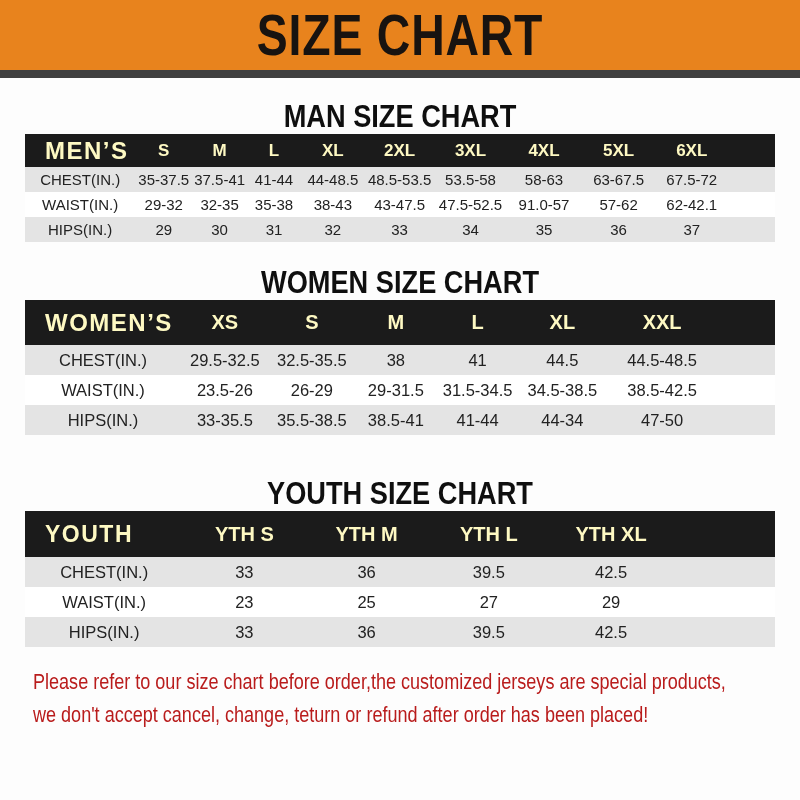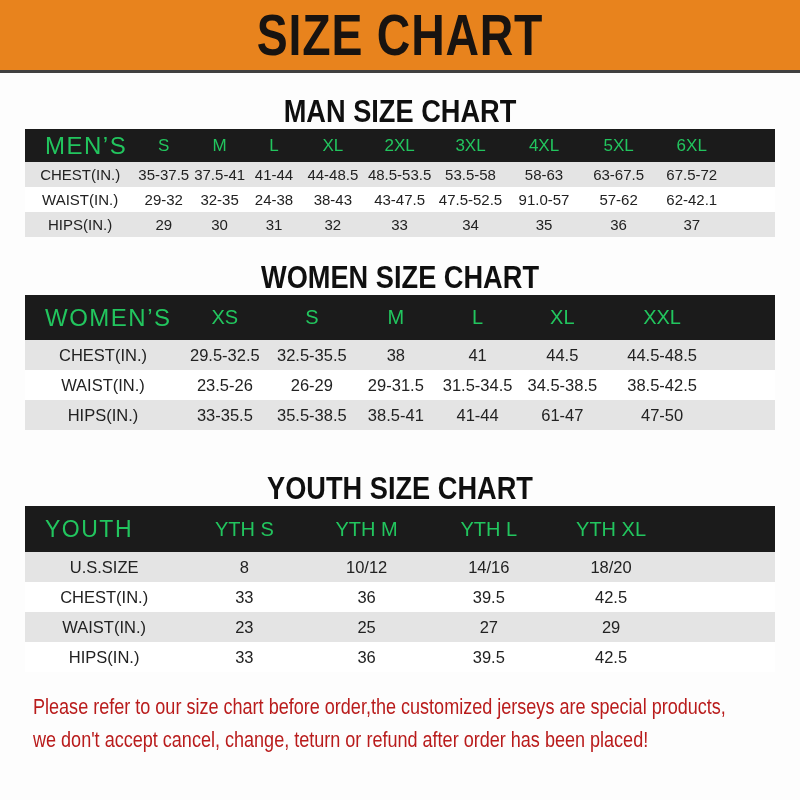--- a/index.html
+++ b/index.html
@@ -6,21 +6,21 @@
   body {
     width:800px; height:800px; overflow:hidden;
     background:#fdfdfd;
     font-family:"Liberation Sans", sans-serif;
     position:relative;
   }
   
   .banner {
     height:70px; width:100%;
     background:#E8831D;
-    border-bottom:3px solid #404040;
+    border-bottom:8px solid #404040;
     display:flex; align-items:center; justify-content:center;
   }
   .banner-title {
     font-size:58px; font-weight:bold; color:#181310;
     letter-spacing:1px; line-height:1;
     transform:scaleX(.80);
     white-space:nowrap;
   }
   
   .section-heading {
@@ -34,21 +34,21 @@
   .hd-youth { margin-top:40px; }
   
   table.size-table {
     width:750px; margin:0 auto;
     border-collapse:collapse; table-layout:fixed;
   }
   .mt-men   { margin-top:12px; }
   .mt-women { margin-top:15px; }
   .mt-youth { margin-top:16px; }
   table.size-table thead th {
-    background:#1b1b1b; color:#22c55e; font-weight:normal;
+    background:#1b1b1b; color:#fef9c3; font-weight:bold;
     text-align:center; vertical-align:middle;
     padding:0; white-space:nowrap;
   }
   table.size-table thead th.corner {
     text-align:left; padding-left:20px; letter-spacing:1.5px;
   }
   .tbl-men   thead th { height:33px; font-size:17px; }
   .tbl-women thead th { height:45px; font-size:20px;margin-left:12px; }
   .tbl-youth thead th { height:46px; font-size:20px; }
   .tbl-men   thead th.corner { font-size:24px; }
@@ -119,21 +119,21 @@
         <td>53.5-58</td>
         <td>58-63</td>
         <td>63-67.5</td>
         <td>67.5-72</td>
         <td></td>
       </tr>
       <tr>
         <td>WAIST(IN.)</td>
         <td>29-32</td>
         <td>32-35</td>
-        <td>24-38</td>
+        <td>35-38</td>
         <td>38-43</td>
         <td>43-47.5</td>
         <td>47.5-52.5</td>
         <td>91.0-57</td>
         <td>57-62</td>
         <td>62-42.1</td>
         <td></td>
       </tr>
       <tr>
         <td>HIPS(IN.)</td>
@@ -195,21 +195,21 @@
         <td>34.5-38.5</td>
         <td>38.5-42.5</td>
         <td></td>
       </tr>
       <tr>
         <td>HIPS(IN.)</td>
         <td>33-35.5</td>
         <td>35.5-38.5</td>
         <td>38.5-41</td>
         <td>41-44</td>
-        <td>61-47</td>
+        <td>44-34</td>
         <td>47-50</td>
         <td></td>
       </tr>
     </tbody>
   </table>
 
 <div class="section-heading hd-youth">YOUTH SIZE CHART</div>
 <table class="size-table tbl-youth mt-youth">
     <colgroup>
       <col style="width: 21.1%;">
@@ -224,28 +224,20 @@
         <th class="corner">YOUTH</th>
         <th>YTH S</th>
         <th>YTH M</th>
         <th>YTH L</th>
         <th>YTH XL</th>
         <th></th>
       </tr>
     </thead>
     <tbody>
       <tr>
-        <td>U.S.SIZE</td>
-        <td>8</td>
-        <td>10/12</td>
-        <td>14/16</td>
-        <td>18/20</td>
-        <td></td>
-      </tr>
-      <tr>
         <td>CHEST(IN.)</td>
         <td>33</td>
         <td>36</td>
         <td>39.5</td>
         <td>42.5</td>
         <td></td>
       </tr>
       <tr>
         <td>WAIST(IN.)</td>
         <td>23</td>

